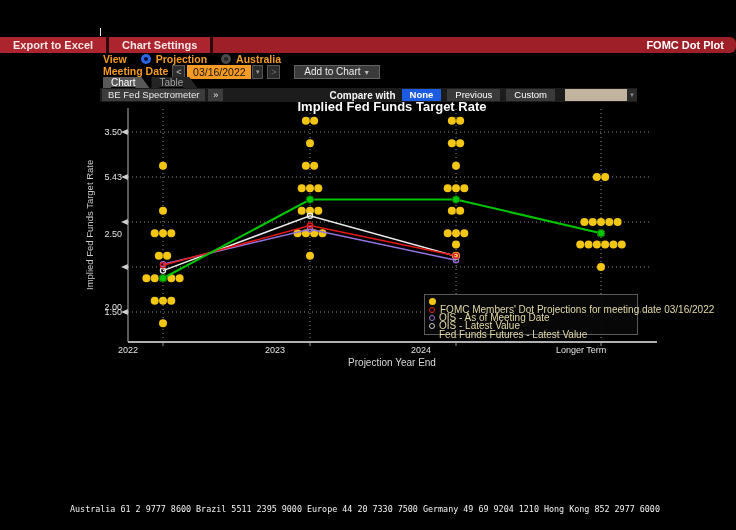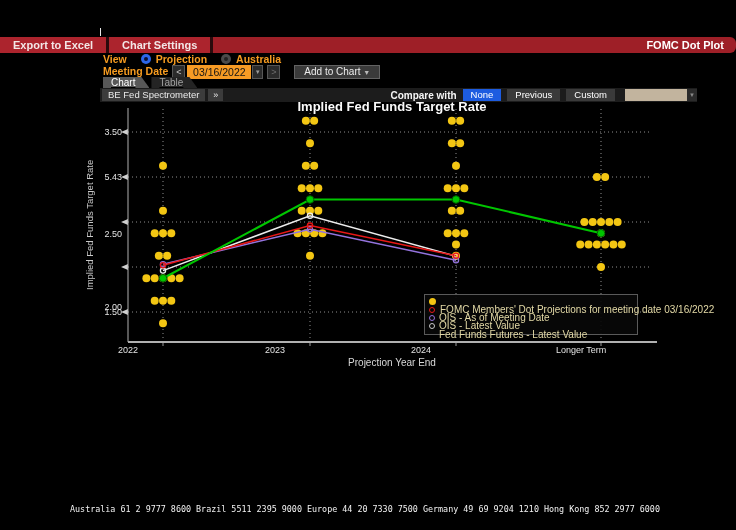--- a/index.html
+++ b/index.html
@@ -34,29 +34,29 @@
   .add-btn{height:14px;background:#3a3a3a;border:1px solid #636363;color:#ececec;font-size:10px;
            line-height:12px;padding:0 9px;margin-left:14px;box-sizing:border-box;}
   .add-btn .dd{color:#b9b9b9;font-size:7px;}
 
   .tabs{position:absolute;left:103px;top:77px;height:11px;display:flex;text-decoration:underline;}
   .tab{height:11px;line-height:11px;font-size:10px;padding:0 14px 0 8px;
        clip-path:polygon(0 0,calc(100% - 8px) 0,100% 100%,0 100%);}
   .tab.active{background:#585858;color:#fff;}
   .tab.inactive{background:#242424;color:#a0a0a0;margin-left:2px;}
 
-  .strip{position:absolute;left:100px;top:88px;width:597px;height:14px;background:#1c1c1c;
+  .strip{position:absolute;left:100px;top:88px;width:537px;height:14px;background:#1c1c1c;
          display:flex;align-items:center;}
   .sp-btn{height:12px;line-height:12px;background:#3c3c3c;color:#e9e9e9;font-size:9.5px;
           padding:0 6px;margin-left:2px;border:0;}
   .chev-btn{height:12px;line-height:12px;background:#3c3c3c;color:#e9e9e9;font-size:9px;
             padding:0 5px;margin-left:3px;border:0;}
   .compare-lbl{margin-left:auto;color:#f5f5f5;font-size:10px;font-weight:bold;}
   .cmp{height:12px;line-height:12px;font-size:9.5px;padding:0 8px;margin-left:6px;color:#fff;border:0;}
-  .cmp.sel{background:#1d5ce0;font-weight:normal;}
+  .cmp.sel{background:#1d5ce0;font-weight:bold;}
   .cmp.un{background:#3a3a3a;}
   .beige{width:62px;height:12px;background:#c2b49e;margin-left:10px;}
   .beige-dd{width:10px;height:12px;background:#2b2b2b;color:#8a8a8a;font-size:6px;
             line-height:12px;text-align:center;border:0;padding:0;}
 
   
   .chart-title{position:absolute;left:128px;top:99px;width:528px;text-align:center;
                color:#fafafa;font-size:13px;font-weight:bold;z-index:4;}
   .ylab{position:absolute;left:84px;top:139px;height:172px;writing-mode:vertical-rl;
         transform:rotate(180deg);color:#c8c8c8;font-size:9.5px;text-align:center;z-index:4;}

